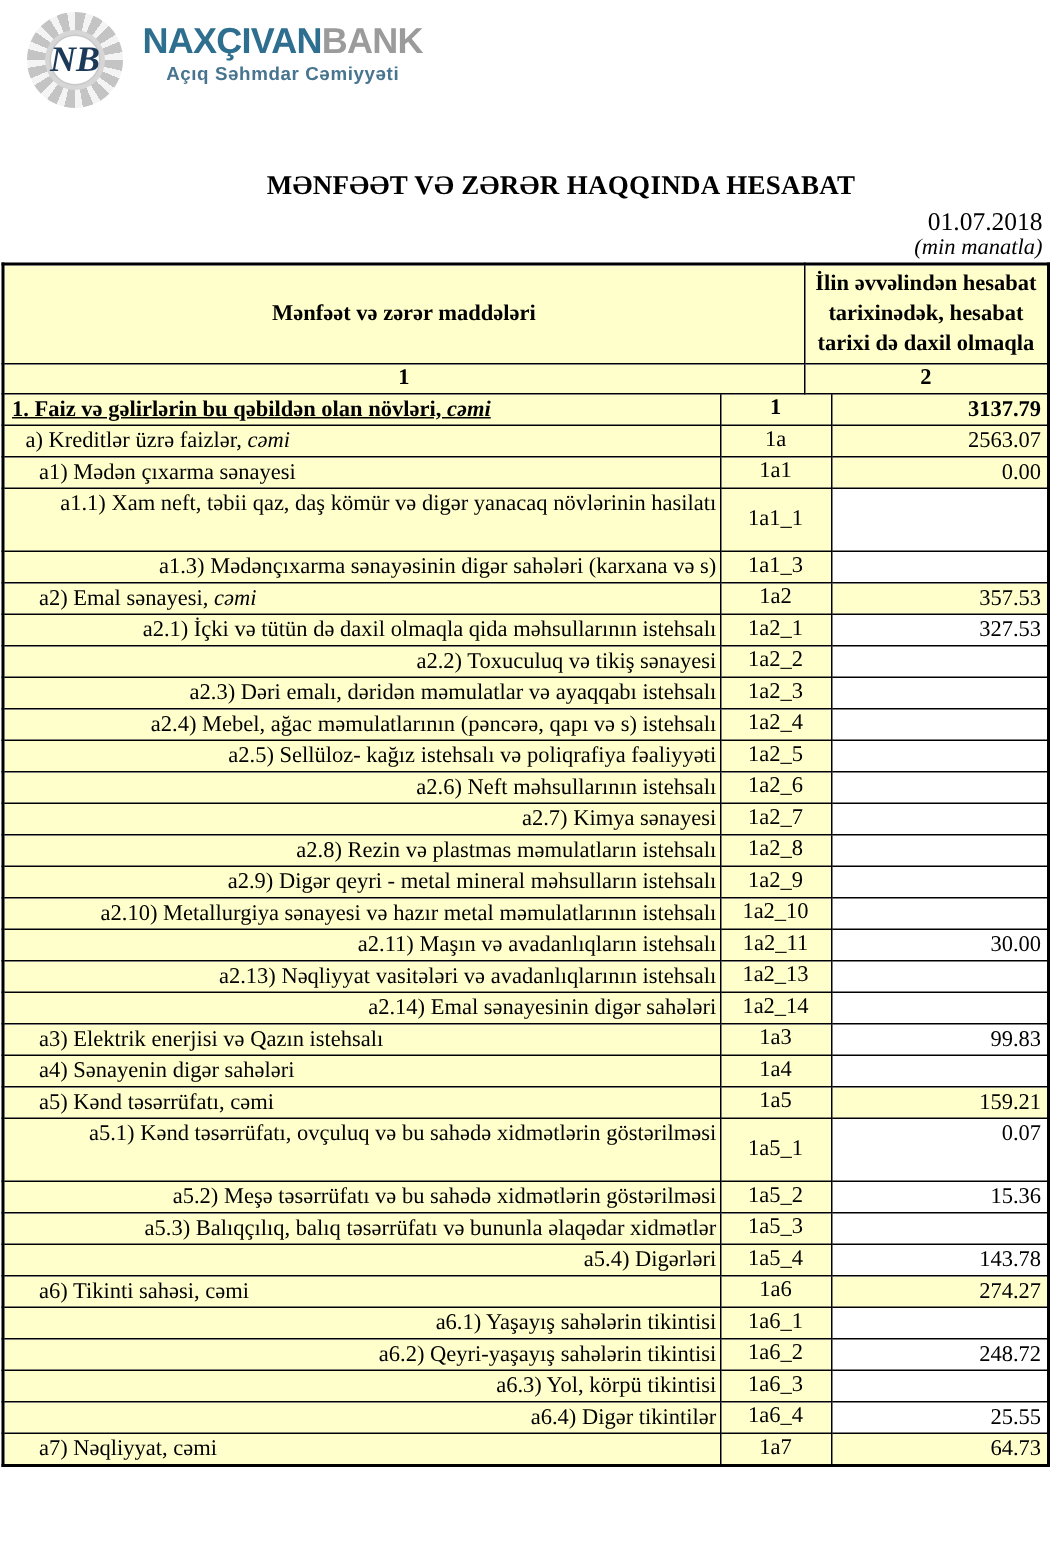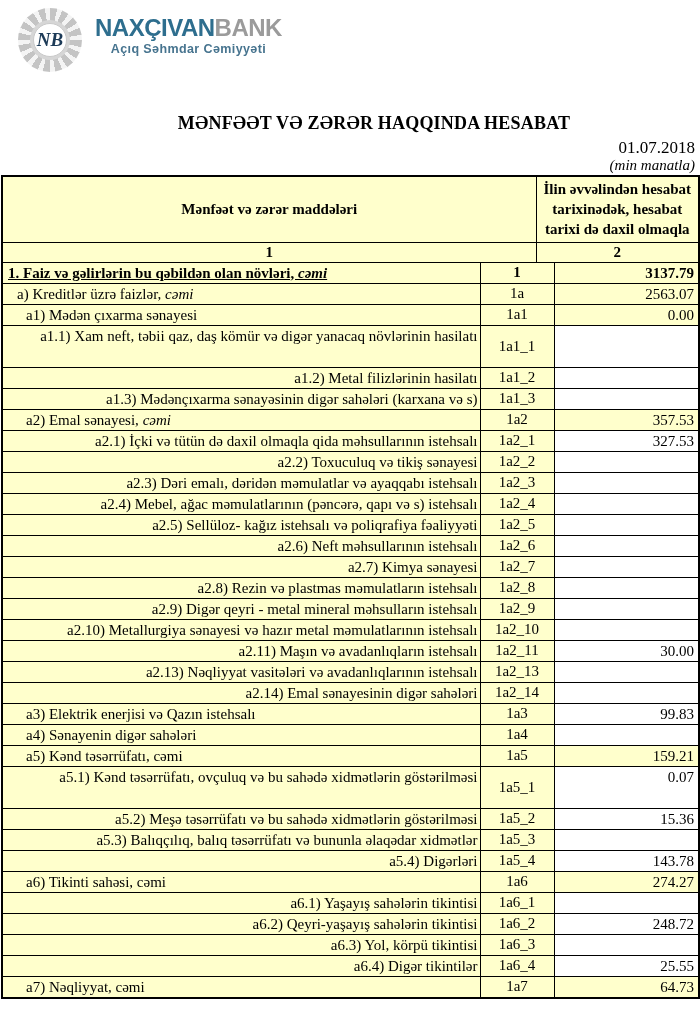--- a/index.html
+++ b/index.html
@@ -16,21 +16,21 @@
     width:64px; height:64px; border-radius:50%;
     background:repeating-conic-gradient(#c4c4c4 0deg 13deg, #f4f4f4 13deg 22.5deg);
     display:flex; align-items:center; justify-content:center;
     flex:0 0 auto;
   }
   .emblem-inner {
     width:34px; height:34px; border-radius:50%; background:#ffffff;
     border:1px solid #c9c9c9; box-shadow:0 0 0 3px #d6d6d6;
     display:flex; align-items:center; justify-content:center;
   }
-  .monogram { font-family:"Liberation Serif",serif; font-weight:bold; font-style:italic; font-size:19px; color:#1c3a57; }
+  .monogram { font-family:"Liberation Serif",serif; font-weight:bold; font-style:italic; font-size:24px; color:#1c3a57; }
   .brand { margin-left:13px; padding-top:7px; text-align:center; }
   .brand-name { font-family:"Liberation Sans",sans-serif; font-weight:bold; font-size:24px; letter-spacing:-0.5px; line-height:26px; white-space:nowrap; }
   .brand-primary { color:#2e6e8e; }
   .brand-secondary { color:#9b9b9b; }
   .brand-subtitle { font-family:"Liberation Sans",sans-serif; font-weight:bold; font-size:12.5px; color:#47748f; letter-spacing:0.4px; margin-top:1px; }
 
   
   .title { margin-top:40px; text-align:center; font-weight:bold; font-size:18px; letter-spacing:0.2px; line-height:22px;padding-left:48px; }
   .date  { margin-top:4px; text-align:right; padding-right:5px; font-size:17px; line-height:19px; }
   .unit  { text-align:right; padding-right:5px; font-style:italic; font-size:15px; line-height:16px; }
@@ -125,25 +125,20 @@
     <td class="desc ind2"><span class="lab-main">a1) Mədən çıxarma sənayesi</span><span class="lab-italic"></span></td>
     <td class="code" colspan="2">1a1</td>
     <td class="val">0.00</td>
   </tr>
         <tr class="tall">
     <td class="desc ind3"><span class="lab-main">a1.1) Xam neft, təbii qaz, daş kömür və digər yanacaq növlərinin hasilatı</span><span class="lab-italic"></span></td>
     <td class="code" colspan="2">1a1_1</td>
     <td class="val plain"></td>
   </tr>
         <tr>
-    <td class="desc ind3"><span class="lab-main">a1.2) Metal filizlərinin hasilatı</span><span class="lab-italic"></span></td>
-    <td class="code" colspan="2">1a1_2</td>
-    <td class="val plain"></td>
-  </tr>
-        <tr>
     <td class="desc ind3"><span class="lab-main">a1.3) Mədənçıxarma sənayəsinin digər sahələri (karxana və s)</span><span class="lab-italic"></span></td>
     <td class="code" colspan="2">1a1_3</td>
     <td class="val plain"></td>
   </tr>
         <tr>
     <td class="desc ind2"><span class="lab-main">a2) Emal sənayesi, </span><span class="lab-italic">cəmi</span></td>
     <td class="code" colspan="2">1a2</td>
     <td class="val">357.53</td>
   </tr>
         <tr>

